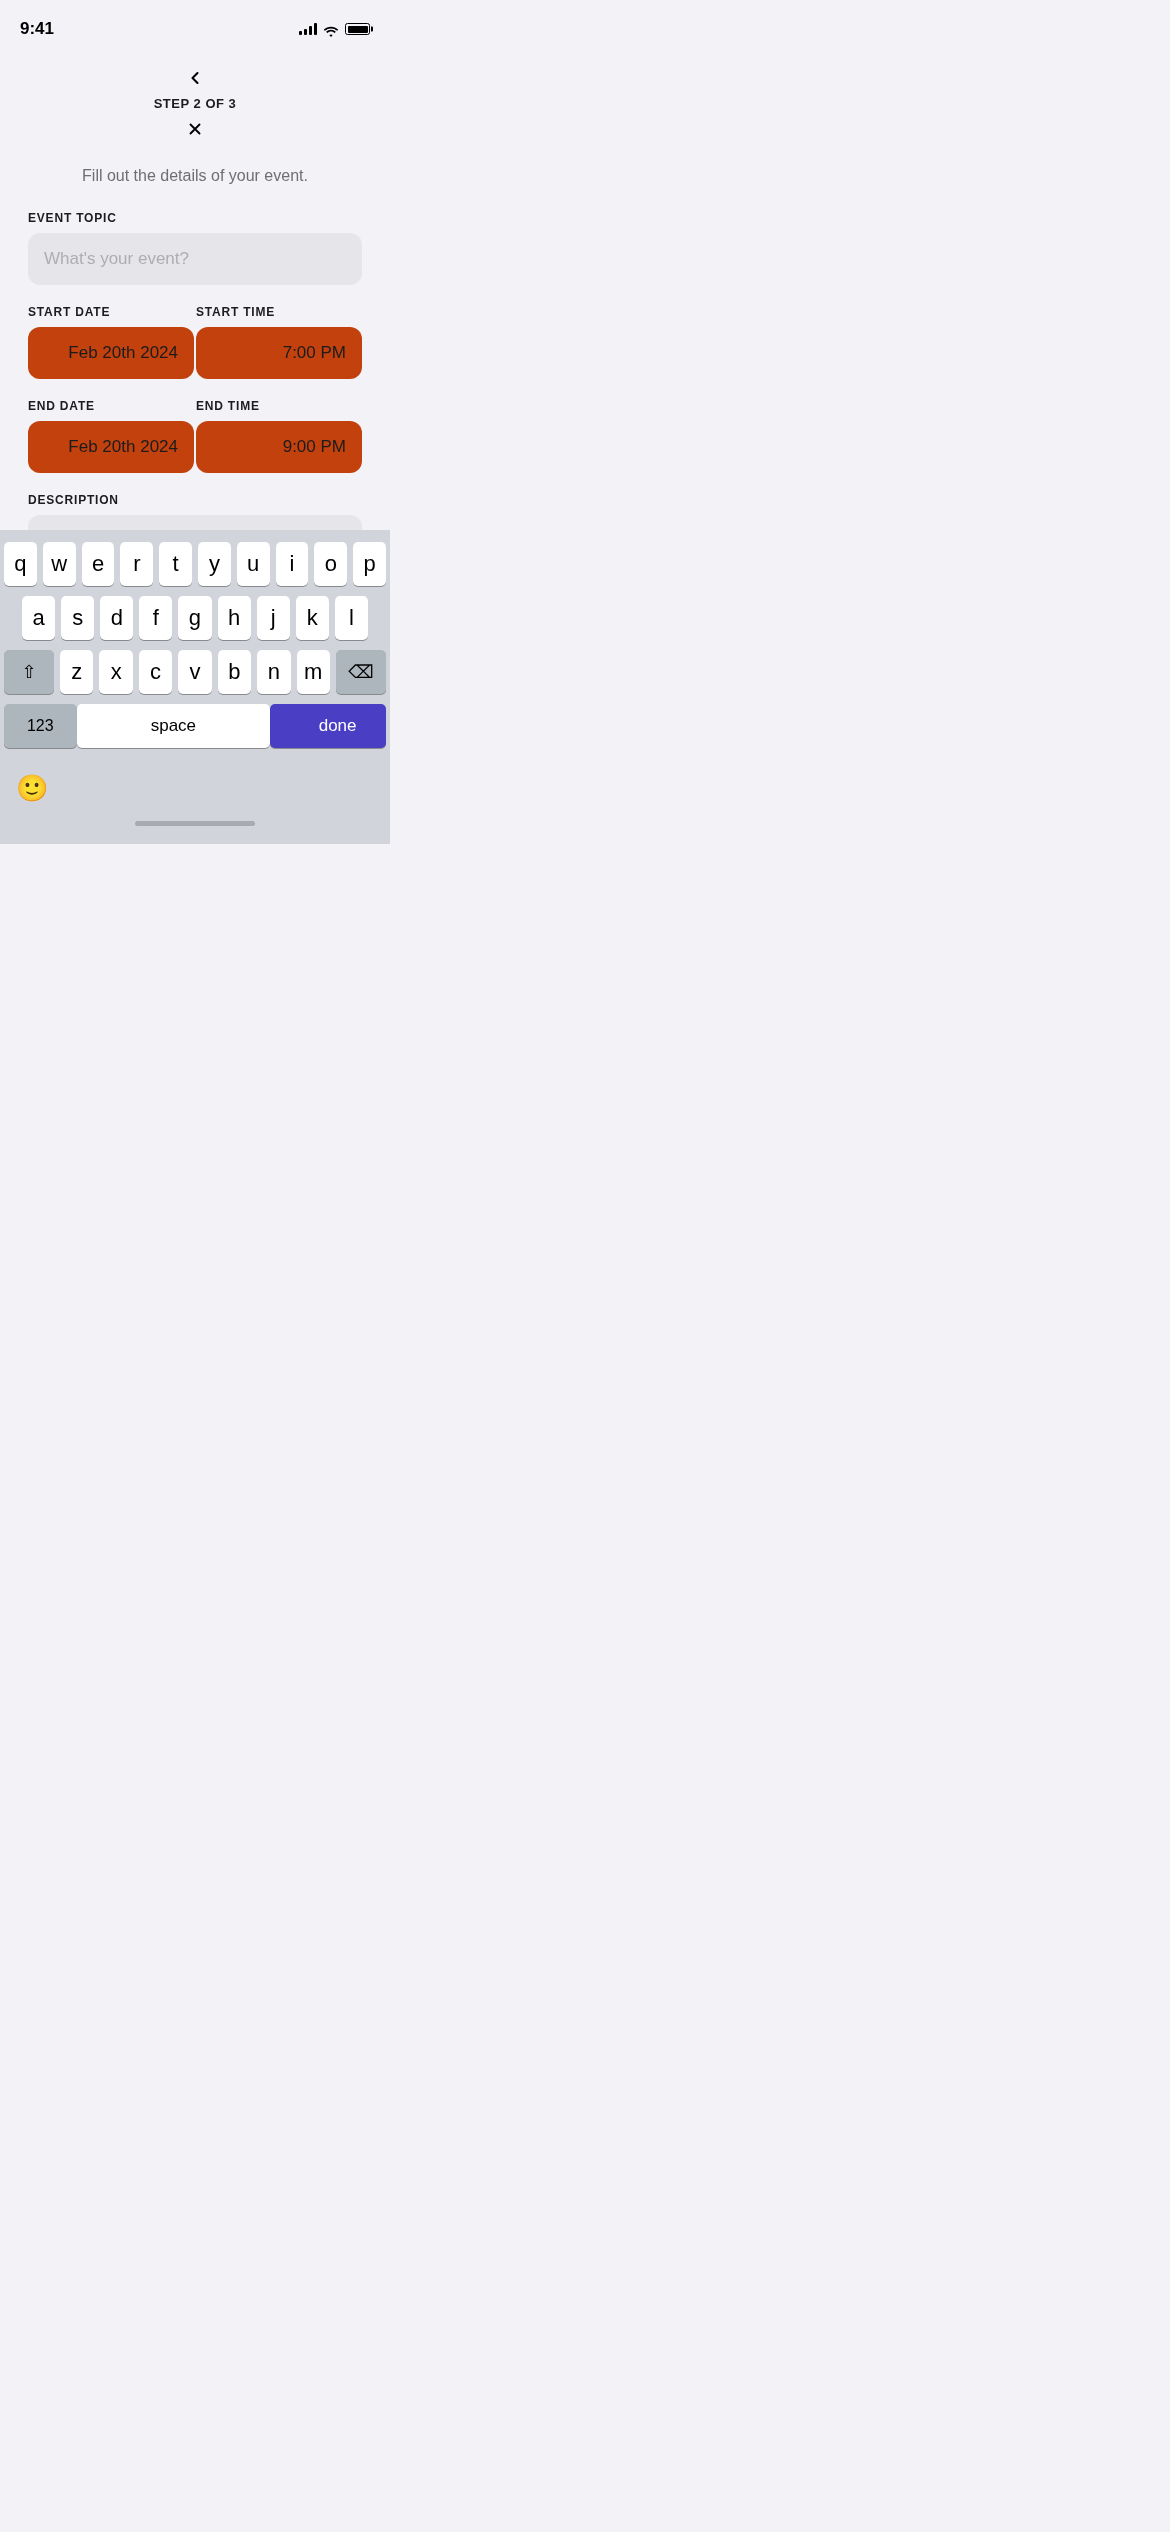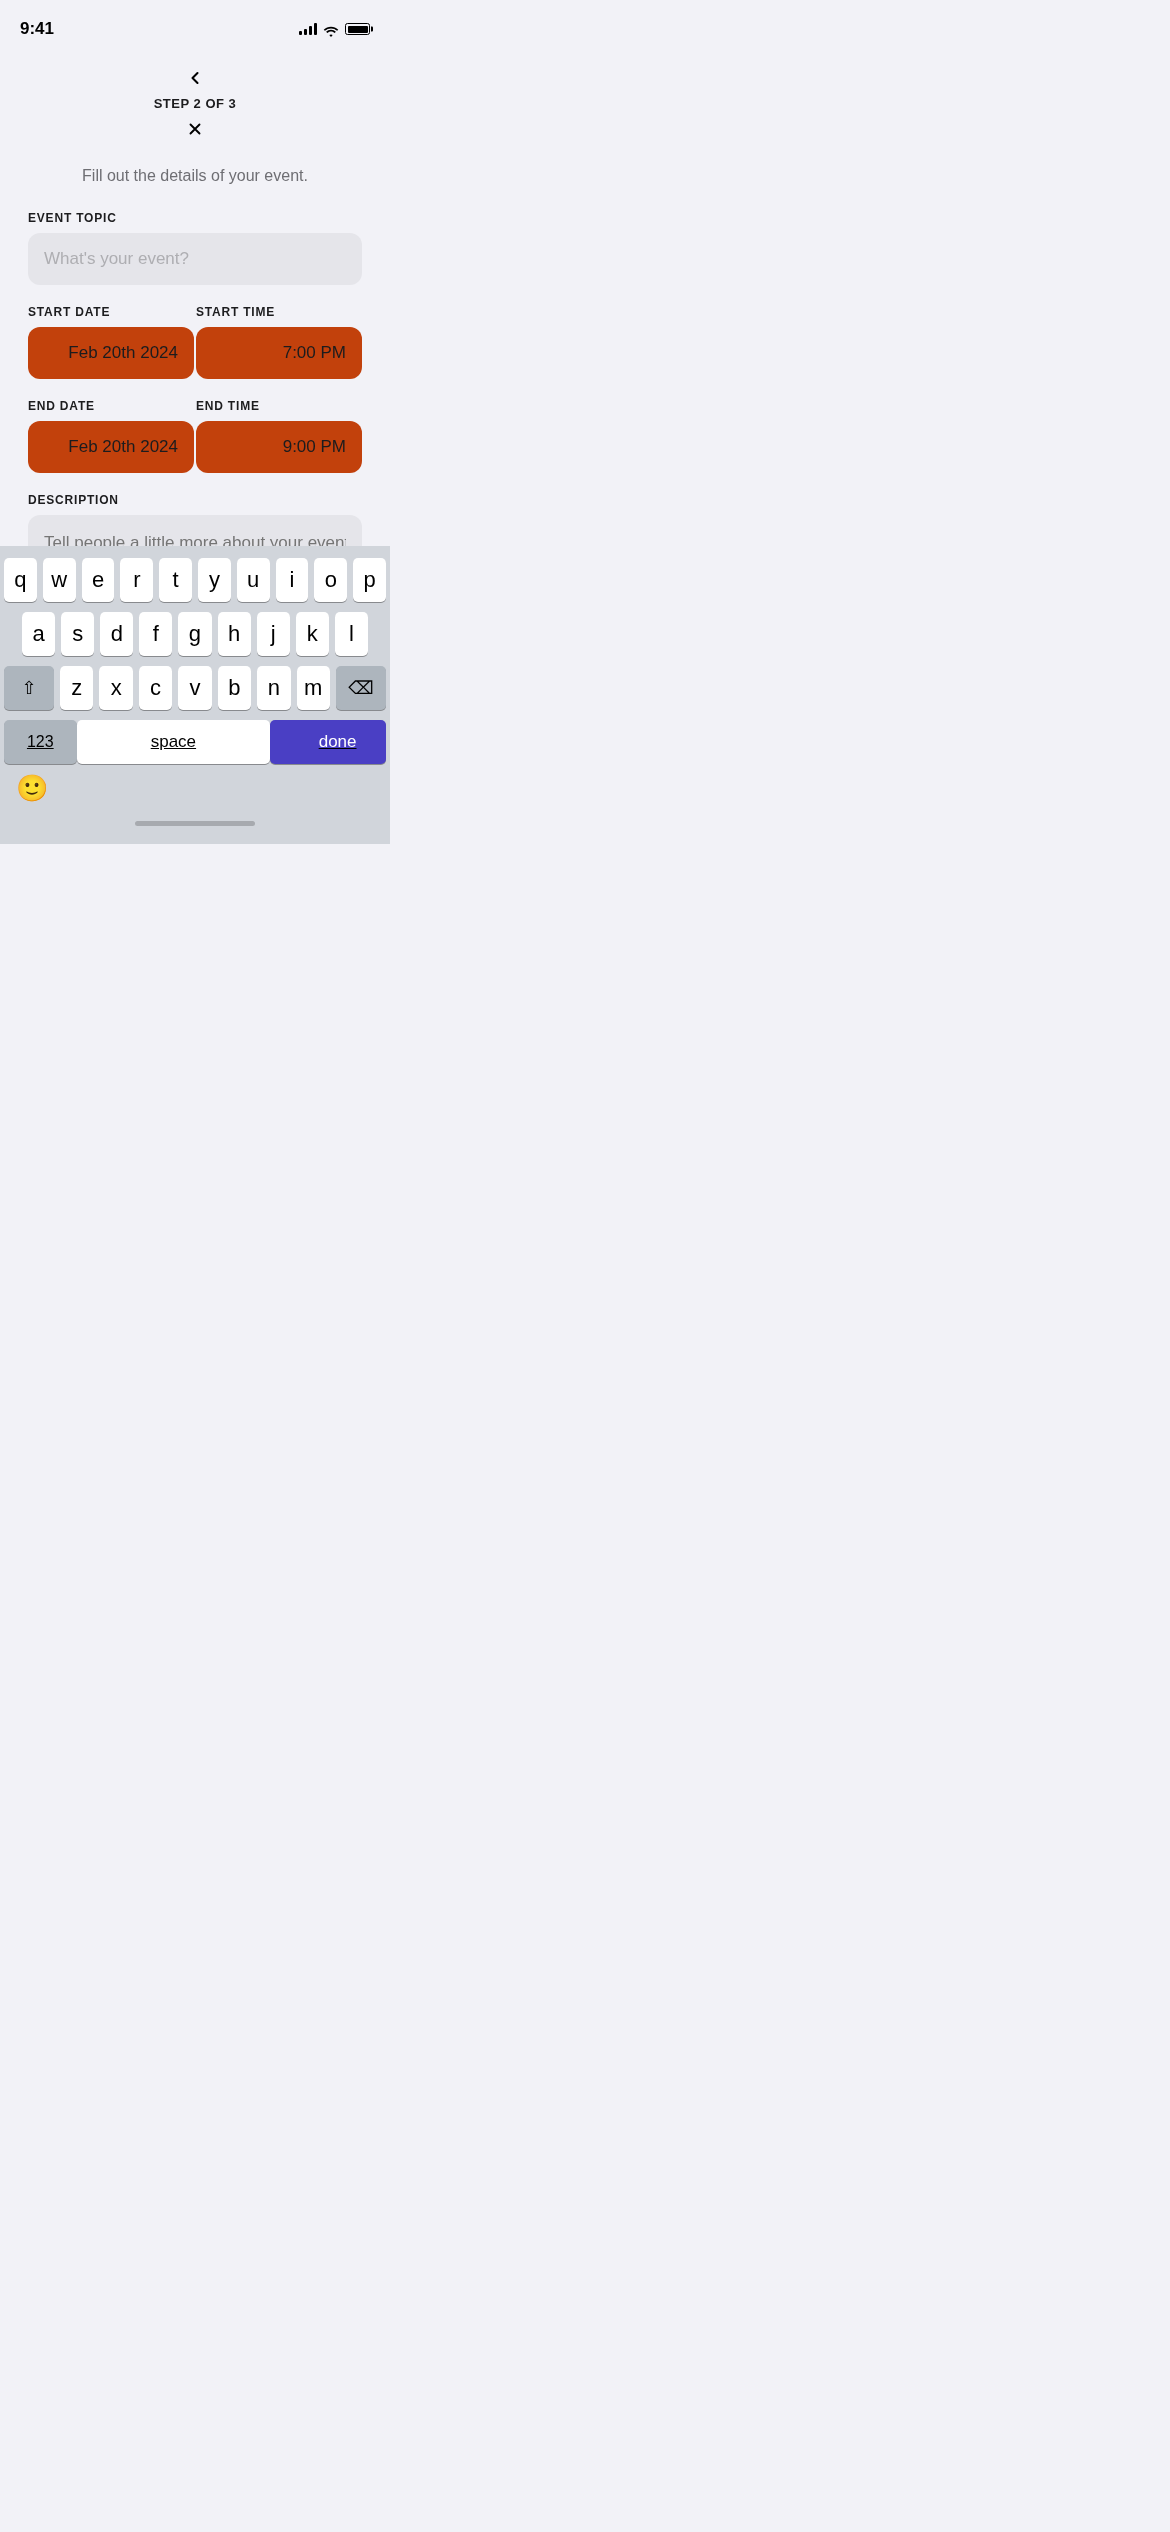--- a/index.html
+++ b/index.html
@@ -275,22 +275,21 @@
     }
     .kb-key.nums-key {
       flex: 1.5;
       background: #adb5bd;
       font-size: 16px;
       font-weight: 500;
     }
     .kb-row-bottom {
       display: flex;
       justify-content: center;
-      margin-bottom: 6px;
-      text-decoration: underline;
+      margin-bottom: 22px;
     }
 
     
     .home-indicator {
       height: 34px;
       background: #d1d5db;
       display: flex;
       align-items: center;
       justify-content: center;
     }

